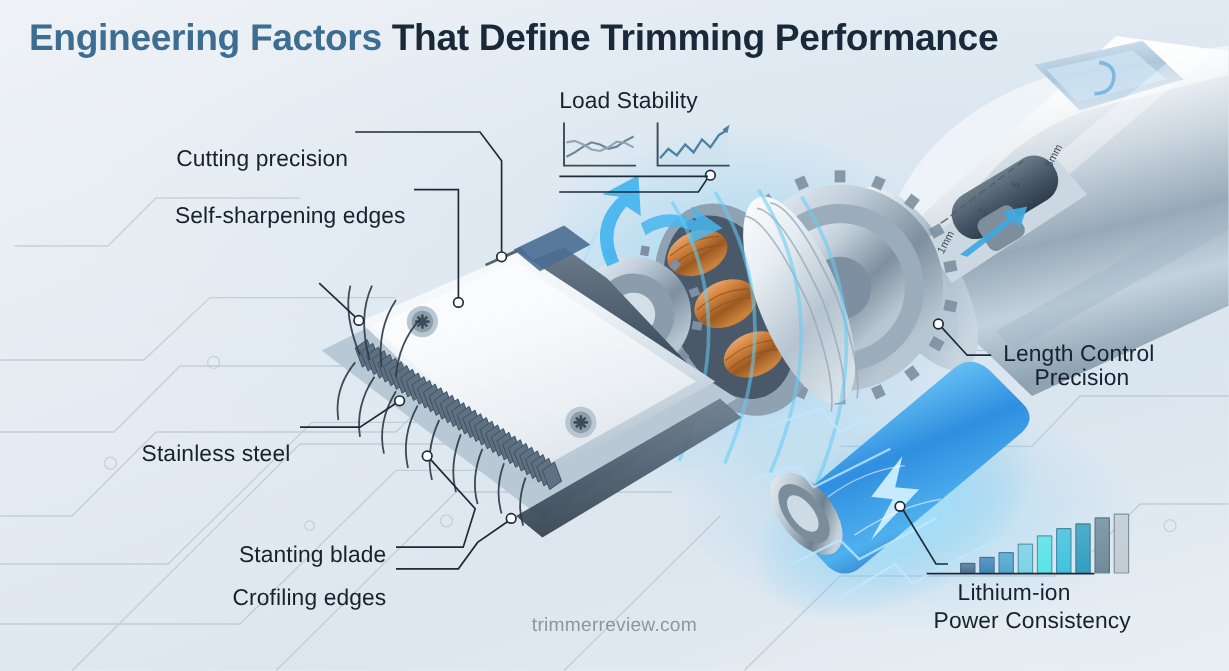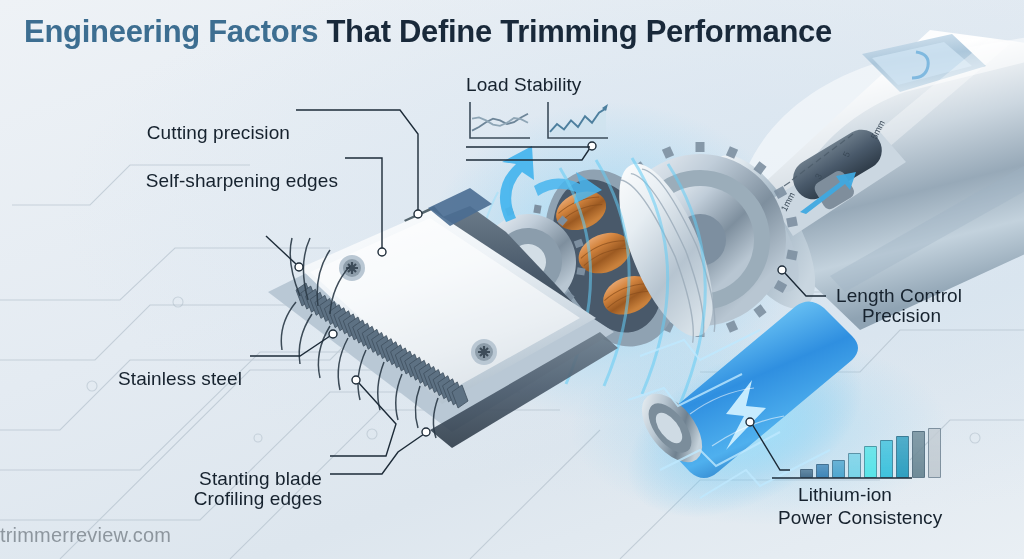--- a/index.html
+++ b/index.html
@@ -37,22 +37,22 @@
   
   .ls-box{position:absolute;left:466px;top:100px;}
   .ls-charts{display:flex;gap:12px;}
 
   
   .bat-chart{position:absolute;left:800px;top:428px;height:50px;display:flex;align-items:flex-end;gap:3px;}
   .bat-chart .bar{width:11px;border:1px solid rgba(70,95,115,.55);border-radius:1px;}
 
   
   .footer{
-    position:absolute;left:0;bottom:12px;width:1024px;
-    color:#8d969e;font-size:20px;letter-spacing:.2px;
+    position:absolute;left:0;bottom:28px;width:1024px;text-align:center;
+    color:#8d969e;font-size:16px;letter-spacing:.2px;
   }
 
   .art{position:absolute;inset:0;width:1024px;height:559px;pointer-events:none;}
 </style>
 </head>
 <body>
 
 <div id="stage">
 
   <svg class="bg-svg" viewBox="0 0 1024 559">
@@ -448,21 +448,21 @@
     <span class="t-a">Engineering Factors</span><span class="t-b"> That Define Trimming Performance</span>
   </div>
 
   <div class="label right" style="left:78px;top:98px;width:212px;">Cutting precision</div>
 
   <div class="label right" style="left:78px;top:146px;width:260px;">Self-sharpening edges</div>
 
 
   <div class="label right" style="left:78px;top:344px;width:164px;">Stainless steel</div>
 
-  <div class="label right" style="left:90px;top:444px;width:232px;">Stanting blade</div>
+  <div class="label right" style="left:90px;top:428px;width:232px;">Stanting blade</div>
   <div class="label right" style="left:90px;top:464px;width:232px;">Crofiling edges</div>
 
   <div class="label" style="left:466px;top:75px;">Load Stability</div>
 
   <div class="label" style="left:836px;top:286px;">Length Control</div>
   <div class="label" style="left:862px;top:306px;">Precision</div>
 
   <div class="label" style="left:798px;top:485px;">Lithium-ion</div>
   <div class="label" style="left:778px;top:508px;">Power Consistency</div>
 

